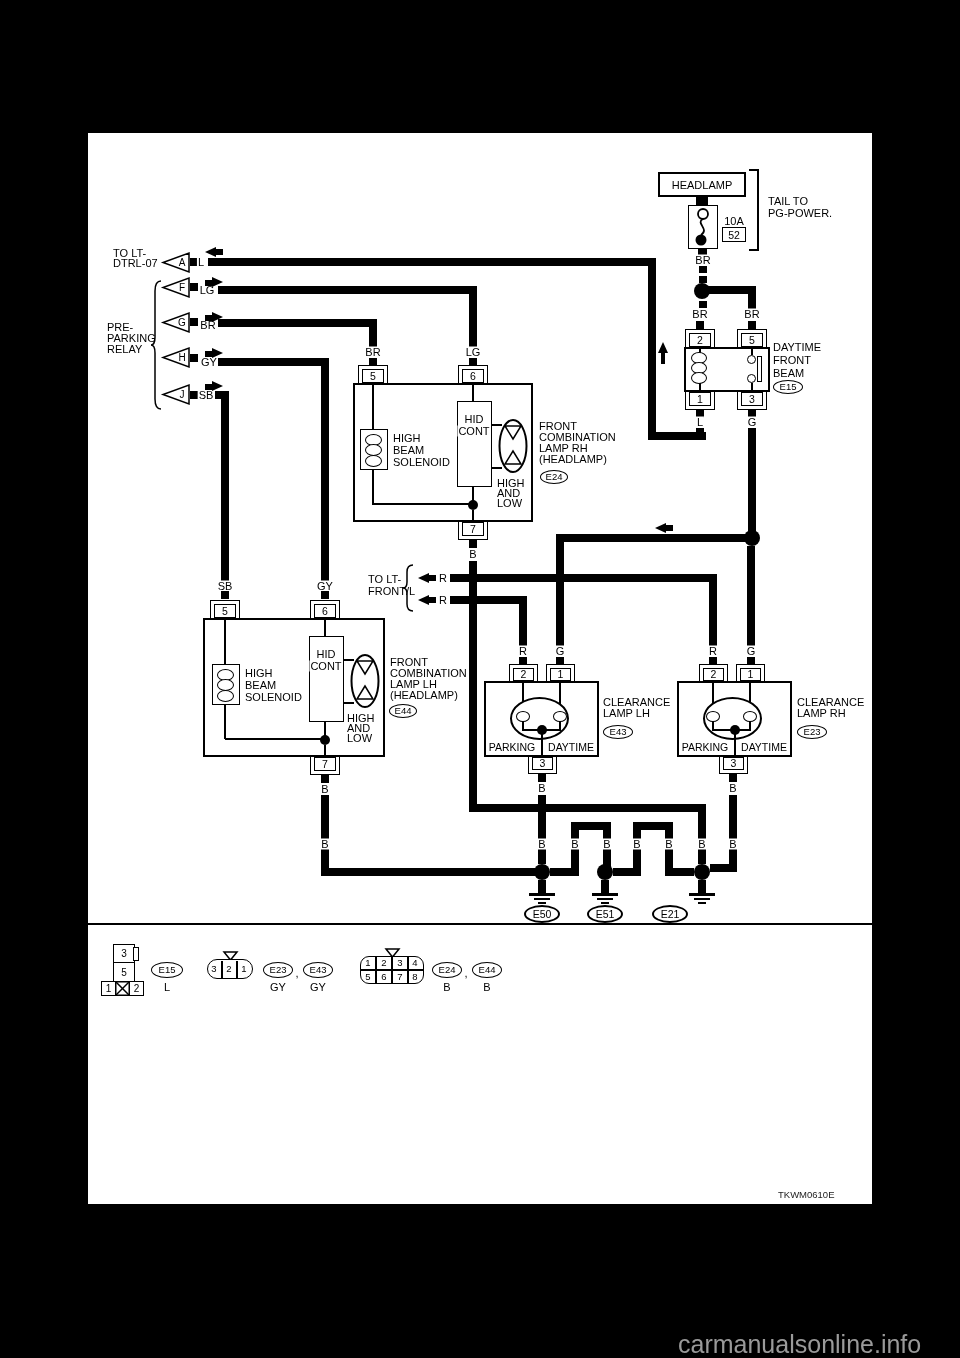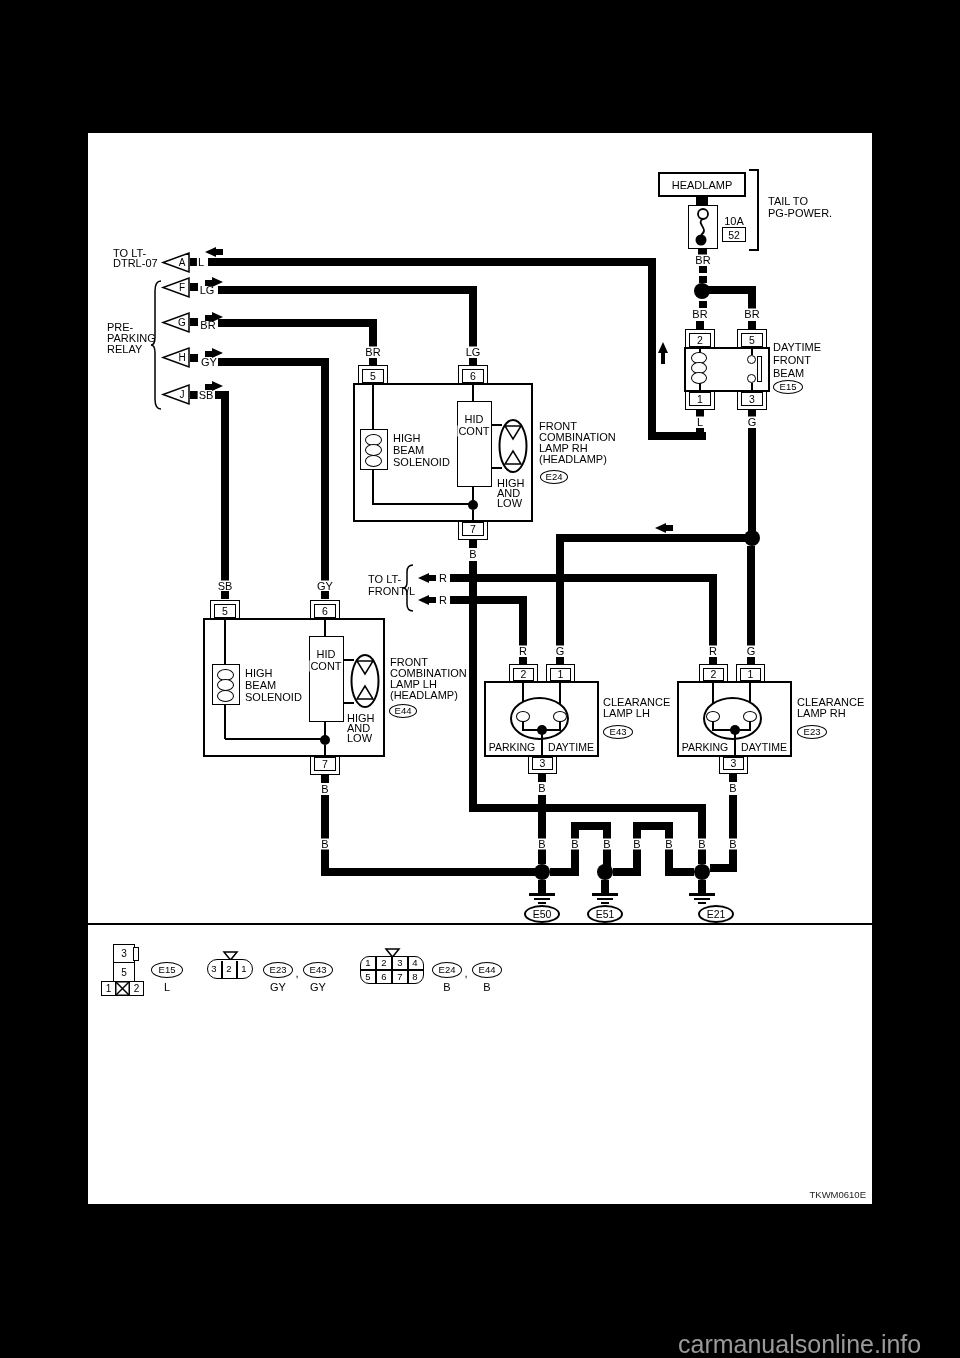--- a/index.html
+++ b/index.html
@@ -29,21 +29,21 @@
   .pin.bot .n{top:0;bottom:3px;}
   .loop{position:absolute;border:1.5px solid #000;border-radius:50%;background:#fff;box-sizing:border-box;}
   .circ{position:absolute;border:1.5px solid #000;border-radius:50%;background:#fff;box-sizing:border-box;}
   .ah-l{position:absolute;width:0;height:0;border:5px solid transparent;border-left:none;border-right:11px solid #000;}
   .ah-r{position:absolute;width:0;height:0;border:5px solid transparent;border-right:none;border-left:11px solid #000;}
   .ah-u{position:absolute;width:0;height:0;border:5px solid transparent;border-top:none;border-bottom:11px solid #000;}
   .cell{position:absolute;font-size:9.5px;line-height:1;transform:translate(-50%,-50%);}
   #title{position:absolute;left:660px;top:16px;width:120px;text-align:right;
          font-size:23px;font-weight:bold;letter-spacing:0.5px;}
   #watermark{position:absolute;left:678px;top:1330px;font-size:25px;color:#9a9a9a;letter-spacing:0;}
-  #doccode{position:absolute;left:690px;top:1056px;width:88px;text-align:right;font-size:9.5px;color:#222;}
+  #doccode{position:absolute;left:690px;top:1056px;width:88px;text-align:left;font-size:9.5px;color:#222;}
   svg{position:absolute;overflow:visible;}
 </style>
 </head>
 <body>
 
 <div id="page">
 
 
   <div class="box cen" style="left:570px;top:39px;width:88px;height:25px;font-size:11px;">
       <span>HEADLAMP</span>
@@ -403,21 +403,21 @@
   <div class="w" style="left:513px;top:747px;width:8px;height:13px;"></div>
   <div class="t" style="left:504px;top:760px;width:26px;height:2.5px;"></div>
   <div class="t" style="left:509px;top:764.5px;width:16px;height:2.5px;"></div>
   <div class="t" style="left:513px;top:769px;width:8px;height:2px;"></div>
   <div class="oval goval" style="left:499px;top:772px;width:36px;height:18px;">E51</div>
   <div class="dot" style="left:606px;top:731px;width:16px;height:16px;"></div>
   <div class="w" style="left:610px;top:747px;width:8px;height:13px;"></div>
   <div class="t" style="left:601px;top:760px;width:26px;height:2.5px;"></div>
   <div class="t" style="left:606px;top:764.5px;width:16px;height:2.5px;"></div>
   <div class="t" style="left:610px;top:769px;width:8px;height:2px;"></div>
-  <div class="oval goval" style="left:610px;top:772px;width:36px;height:18px;">E21</div>
+  <div class="oval goval" style="left:564px;top:772px;width:36px;height:18px;">E21</div>
 
   <div class="t" style="left:0px;top:790px;width:784px;height:2px;"></div>
 
   <div class="box thin cen" style="left:25px;top:811px;width:22px;height:19px;font-size:10px;">
       <span>3</span>
     </div>
   <div class="box thin" style="left:45px;top:814px;width:6px;height:14px;"></div>
   <div class="box thin cen" style="left:25px;top:829px;width:22px;height:20px;font-size:10px;">
       <span>5</span>
     </div>

